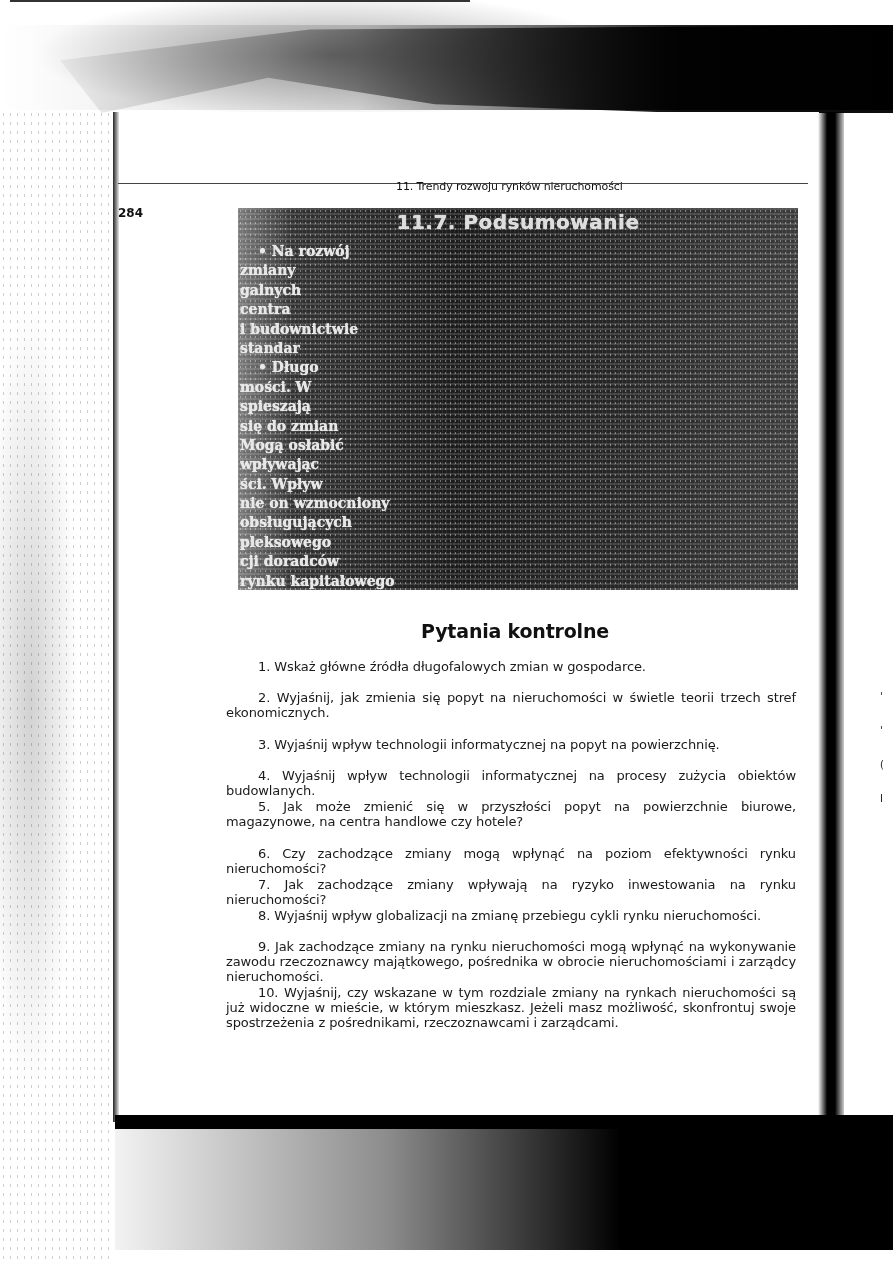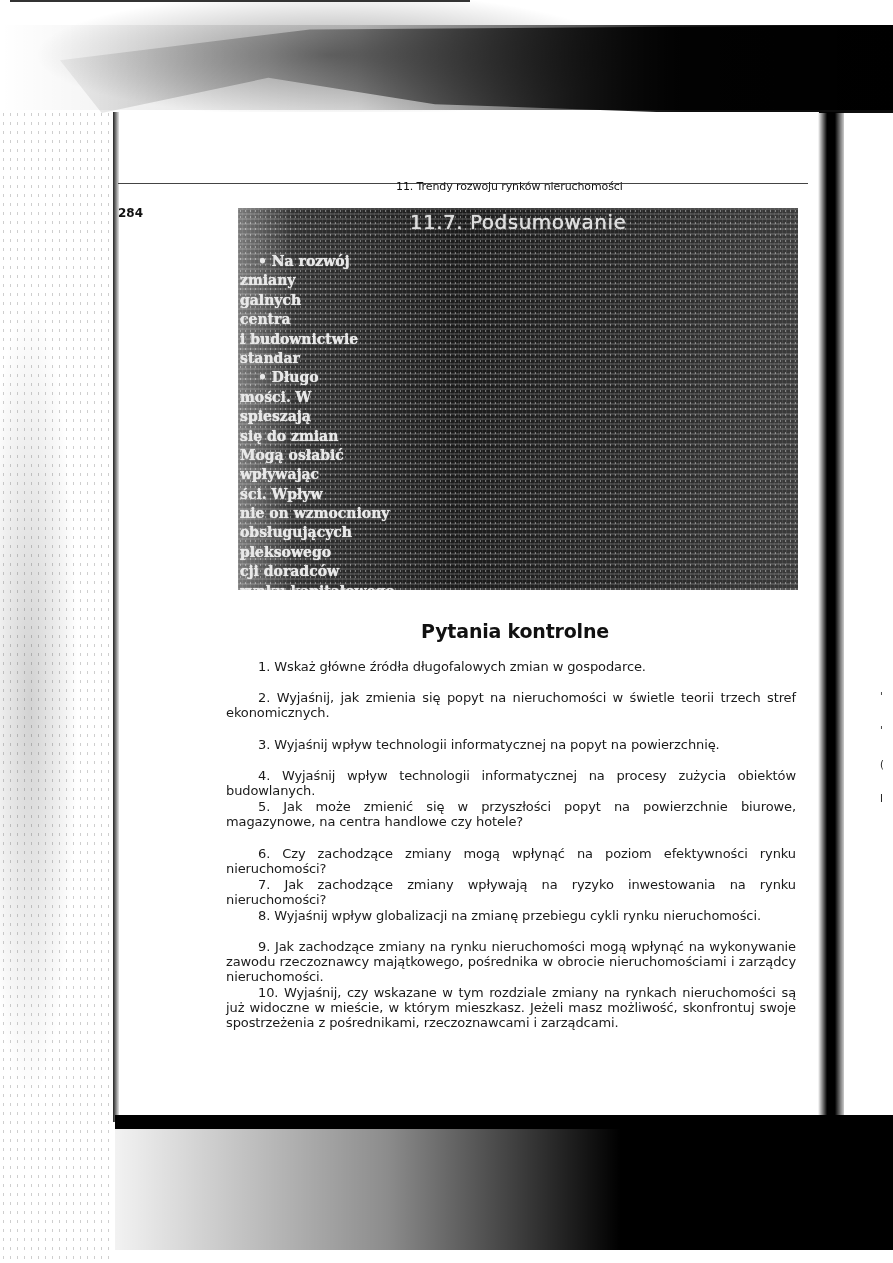--- a/index.html
+++ b/index.html
@@ -69,27 +69,27 @@
     }
     .summary-box::after {
       content: ""; position: absolute; inset: 0;
       background-image: radial-gradient(rgba(255,255,255,0.55) 0.7px, transparent 1px);
       background-size: 5px 6px;
       mix-blend-mode: screen;
       opacity: .7;
     }
     .summary-heading {
       position: absolute; left: 150px; top: 2px; width: 260px; text-align: center;
-      font-family: "DejaVu Sans", sans-serif; font-weight: normal; font-size: 20px;
+      font-family: "DejaVu Sans", sans-serif; font-weight: bold; font-size: 20px;
       color: #ddd; text-shadow: 0 0 1px #fff; letter-spacing: 0.5px; z-index: 2;
     }
     .summary-lines {
       position: absolute; left: 2px; top: 34px; width: 556px; z-index: 2;
       font-family: "DejaVu Serif", serif; font-weight: bold; font-size: 14px; line-height: 19.4px;
-      color: #e8e8e8; text-shadow: 0 0 1px #fff; margin-top: 10px;
+      color: #e8e8e8; text-shadow: 0 0 1px #fff;
     }
     .summary-line { white-space: nowrap; height: 19.4px; overflow: hidden; }
     .summary-line.indent { padding-left: 18px; }
 
     
     .questions-heading {
       position: absolute; left: 220px; top: 620px; width: 590px; text-align: center;
       font-size: 19px; font-weight: bold; letter-spacing: -0.2px;
     }
     .question {

